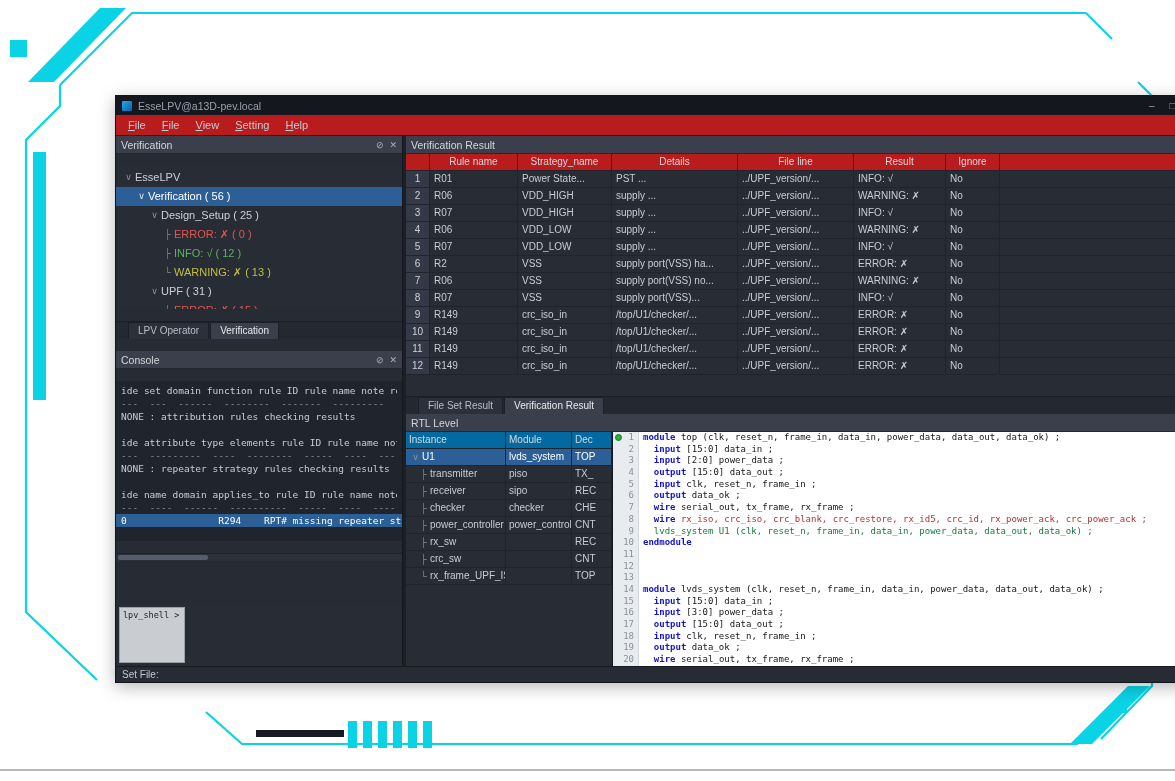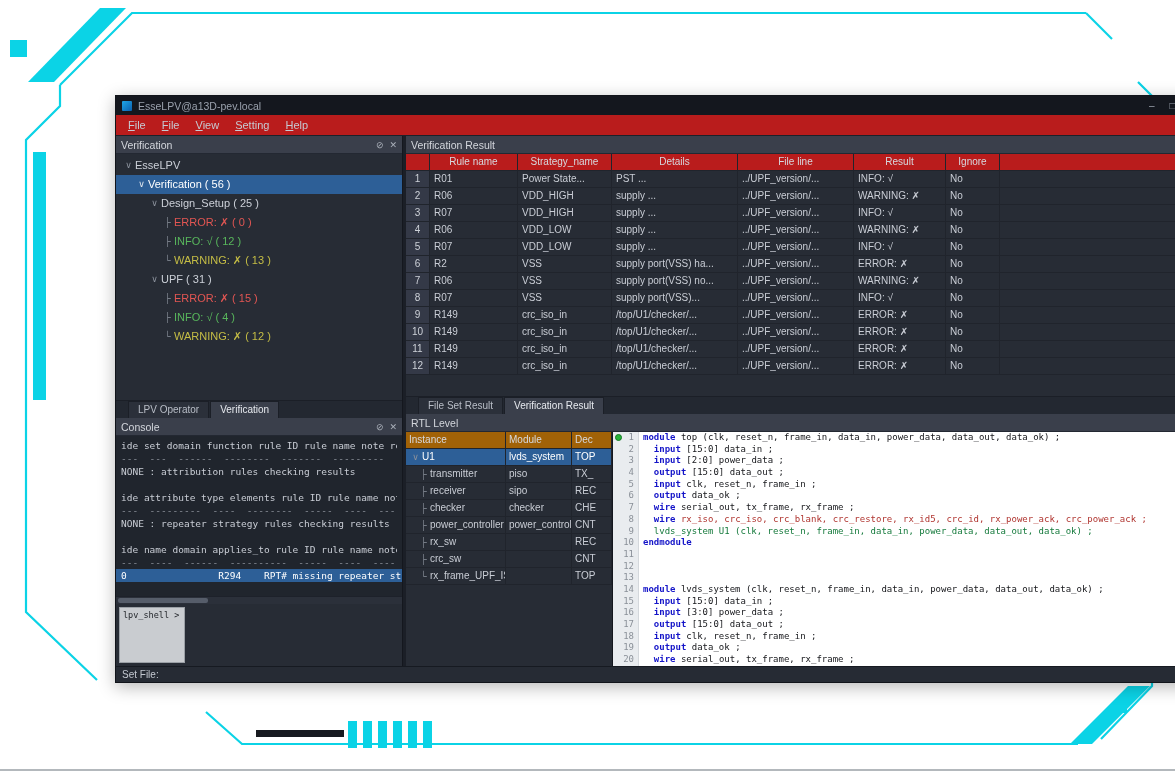--- a/index.html
+++ b/index.html
@@ -17,21 +17,21 @@
 
   .menu-bar{height:21px;background:#b91c1c;border-bottom:1px solid #1d212a;display:flex;align-items:center;padding:0 4px;flex:0 0 auto;}
   .menu-item{display:inline-block;color:#c6cad2;font-size:11px;padding:0 8px;line-height:20px;}
   .menu-item::first-letter{text-decoration:underline;}
   .tool-bar{height:21px;background:#2b303a;border-bottom:1px solid #1d212a;display:flex;align-items:center;justify-content:space-between;padding:0 6px;flex:0 0 auto;}
   .toolbar-items{display:flex;gap:2px;}
   .toolbar-item{color:#c6cad2;font-size:11px;padding:0 7px;line-height:20px;}
   .toolbar-corner{width:12px;height:12px;background:#2f81d6;border-radius:2px;flex:0 0 auto;}
 
   .main{flex:1;display:flex;min-height:0;}
-  .left-col{width:287px;display:flex;flex-direction:column;border-right:1px solid #14171e;min-height:0;}
+  .left-col{width:287px;display:flex;flex-direction:column;border-right:1px solid #14171e;min-height:0;gap:12px;}
   .splitter{width:3px;background:#1b1f27;flex:0 0 auto;}
   .right-col{flex:1;display:flex;flex-direction:column;min-width:0;min-height:0;}
 
   .panel-header{height:18px;background:#3a3f4b;border-bottom:1px solid #232832;display:flex;align-items:center;justify-content:space-between;padding:0 5px;flex:0 0 auto;}
   .ph-title{color:#d3d6dc;font-size:10.5px;white-space:nowrap;}
   .ph-icons{display:flex;gap:6px;color:#aab0ba;font-size:9px;}
 
   .tree{flex:1;background:#272c35;overflow:hidden;padding-top:2px;min-height:0;}
   .tree-row{height:19px;line-height:19px;display:flex;align-items:center;color:#ccd0d8;font-size:11px;white-space:nowrap;}
   .tree-row.selected{background:#2d5f97;color:#ffffff;}
@@ -46,41 +46,41 @@
   .tab.active{background:#3a3f4b;color:#e6e9ee;}
 
   .console{height:160px;background:#20252d;padding:3px 5px;font-family:"DejaVu Sans Mono",monospace;font-size:9.5px;line-height:13px;color:#c9cdd5;overflow:hidden;flex:0 0 auto;}
   .console-line{white-space:pre;height:13px;overflow:hidden;}
   .console-line.dash{color:#8d939d;}
   .console-line.hl{background:#2d5f97;color:#ffffff;margin:0 -5px;padding:0 5px;}
 
   .hscroll{height:8px;background:#2b303a;position:relative;flex:0 0 auto;border-top:1px solid #1d212a;}
   .hthumb{position:absolute;left:2px;top:1px;height:5px;width:90px;background:#565d6a;border-radius:2px;}
 
-  .prompt-area{height:62px;background:#272c35;padding:3px 0 3px 3px;flex:0 0 auto;}
+  .prompt-area{height:62px;background:#272c35;padding:3px 0 3px 3px;flex:0 0 auto;margin-top:31px;}
   .prompt-box{width:66px;height:100%;background:#c9ccd0;color:#23262b;font-size:8.5px;padding:2px 3px;font-family:"DejaVu Sans Mono",monospace;border:1px solid #9ba0a6;}
 
   .footer{height:16px;background:#262b34;border-top:1px solid #161a21;display:flex;align-items:center;padding:0 6px;color:#c3c8d0;font-size:10px;flex:0 0 auto;}
 
   .result-wrap{flex:1;display:flex;min-height:0;background:#272c35;}
   .result-grid{flex:1;display:grid;grid-template-columns:24px 88px 94px 126px 116px 92px 54px 1fr;grid-auto-rows:17px;align-content:start;overflow:hidden;min-width:0;}
   .cell{font-size:10px;line-height:16px;color:#c9cdd5;border-right:1px solid #20242c;border-bottom:1px solid #20242c;padding:0 4px;white-space:nowrap;overflow:hidden;}
   .hcell{background:#b91c1c;color:#d6d9df;text-align:center;}
   .numcell{background:#343947;text-align:center;color:#cdd1d8;}
 
   .vscroll{width:10px;background:#2b303a;position:relative;flex:0 0 auto;border-left:1px solid #1d212a;}
   .vthumb{position:absolute;left:1px;width:8px;background:#565d6a;border-radius:2px;}
   .vthumb.tall{top:2px;height:216px;}
   .vscroll.light{background:#dde0e4;border-left:1px solid #c3c7cc;}
   .vthumb.code{background:#b3b8bf;top:2px;height:92px;}
 
   .rtl-area{height:234px;display:flex;flex:0 0 auto;background:#272c35;min-width:0;}
   .instance-grid{width:207px;display:grid;grid-template-columns:100px 66px 1fr;grid-auto-rows:17px;align-content:start;overflow:hidden;border-right:1px solid #14171e;flex:0 0 auto;}
   .icell{font-size:10px;line-height:16px;color:#c9cdd5;border-bottom:1px solid #20242c;border-right:1px solid #20242c;padding:0 3px;white-space:nowrap;overflow:hidden;display:flex;align-items:center;}
-  .icell.h{background:#a16207;color:#d6d9df;}
+  .icell.h{background:#0369a1;color:#d6d9df;}
   .icell.sel{background:#2d5f97;color:#ffffff;}
 
   .code-editor{flex:1;background:#ffffff;overflow:hidden;min-width:0;}
   .code-row{display:flex;height:11.7px;line-height:11.7px;font-family:"DejaVu Sans Mono",monospace;font-size:9px;}
   .gutter{width:26px;background:#e9ecef;color:#8a9098;text-align:right;padding-right:4px;flex:0 0 auto;position:relative;border-right:1px solid #d4d8dc;}
   .bp-dot{position:absolute;left:2px;top:2.2px;width:7px;height:7px;border-radius:50%;background:#27b43a;border:1px solid #157a24;}
   .code-text{color:#15161a;white-space:pre;overflow:hidden;padding-left:4px;}
   .kw{color:#1414c8;font-weight:bold;}
   .tone-red{color:#b03530;}
   .tone-green{color:#157a3c;}

